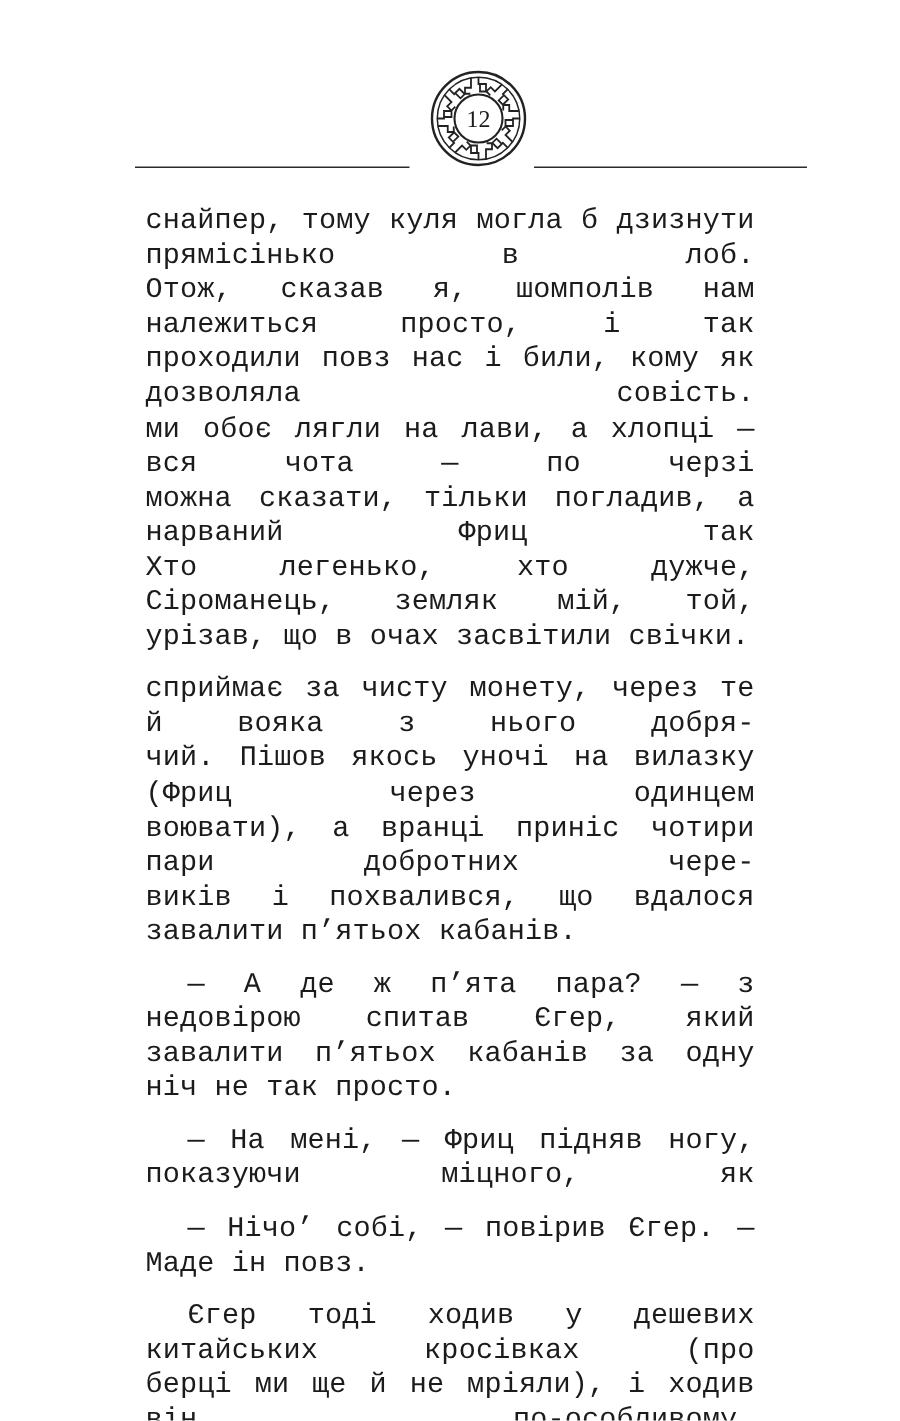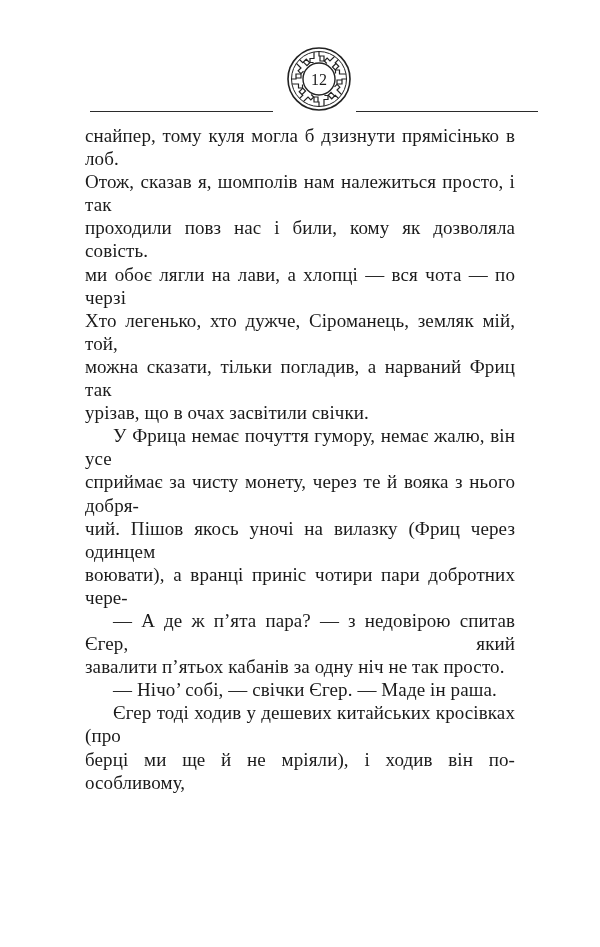--- a/index.html
+++ b/index.html
@@ -36,21 +36,21 @@
   }
   
   .text-body {
     position: absolute;
     top: 124px; left: 85px;
     width: 430px;
     font-size: 19px;
     line-height: 23.1px;
     letter-spacing: 0.1px;
   }
-  .para { margin: 0; padding: 0; }
+  .para { margin: 12px; padding: 0; font-family: Liberation Mono, monospace; }
   .line {
     text-align: justify;
     text-align-last: justify;
     white-space: normal;
   }
   .line.last { text-align-last: left; }
   .line.indent { text-indent: 28px; }
 </style>
 </head>
 <body>
@@ -78,38 +78,39 @@
     </svg>
     <div class="rule right"></div>
   </div>
 
   <div class="text-body">
       <div class="para">
         <div class="line">снайпер, тому куля могла б дзизнути прямісінько в лоб.</div>
         <div class="line">Отож, сказав я, шомполів нам належиться просто, і так</div>
         <div class="line">проходили повз нас і били, кому як дозволяла совість.</div>
         <div class="line">ми обоє лягли на лави, а хлопці — вся чота — по черзі</div>
+        <div class="line">можна сказати, тільки погладив, а нарваний Фриц так</div>
         <div class="line">Хто легенько, хто дужче, Сіроманець, земляк мій, той,</div>
-        <div class="line">можна сказати, тільки погладив, а нарваний Фриц так</div>
         <div class="line last">урізав, що в очах засвітили свічки.</div>
       </div>
       <div class="para">
-        <div class="line indent">У Фрица немає почуття гумору, немає жалю, він усе</div>
         <div class="line">сприймає за чисту монету, через те й вояка з нього добря-</div>
         <div class="line">чий. Пішов якось уночі на вилазку (Фриц через одинцем</div>
         <div class="line">воювати), а вранці приніс чотири пари добротних чере-</div>
+        <div class="line last">виків і похвалився, що вдалося завалити п’ятьох кабанів.</div>
       </div>
       <div class="para">
         <div class="line indent">— А де ж п’ята пара? — з недовірою спитав Єгер, який</div>
         <div class="line last">завалити п’ятьох кабанів за одну ніч не так просто.</div>
       </div>
       <div class="para">
+        <div class="line indent">— На мені, — Фриц підняв ногу, показуючи міцного, як</div>
       </div>
       <div class="para">
-        <div class="line indent last">— Нічо’ собі, — свічки Єгер. — Маде ін раша.</div>
+        <div class="line indent last">— Нічо’ собі, — повірив Єгер. — Маде ін повз.</div>
       </div>
       <div class="para">
         <div class="line indent">Єгер тоді ходив у дешевих китайських кросівках (про</div>
         <div class="line">берці ми ще й не мріяли), і ходив він по-особливому,</div>
       </div>
     </div>
 
 </div>
 
 </body></html>

